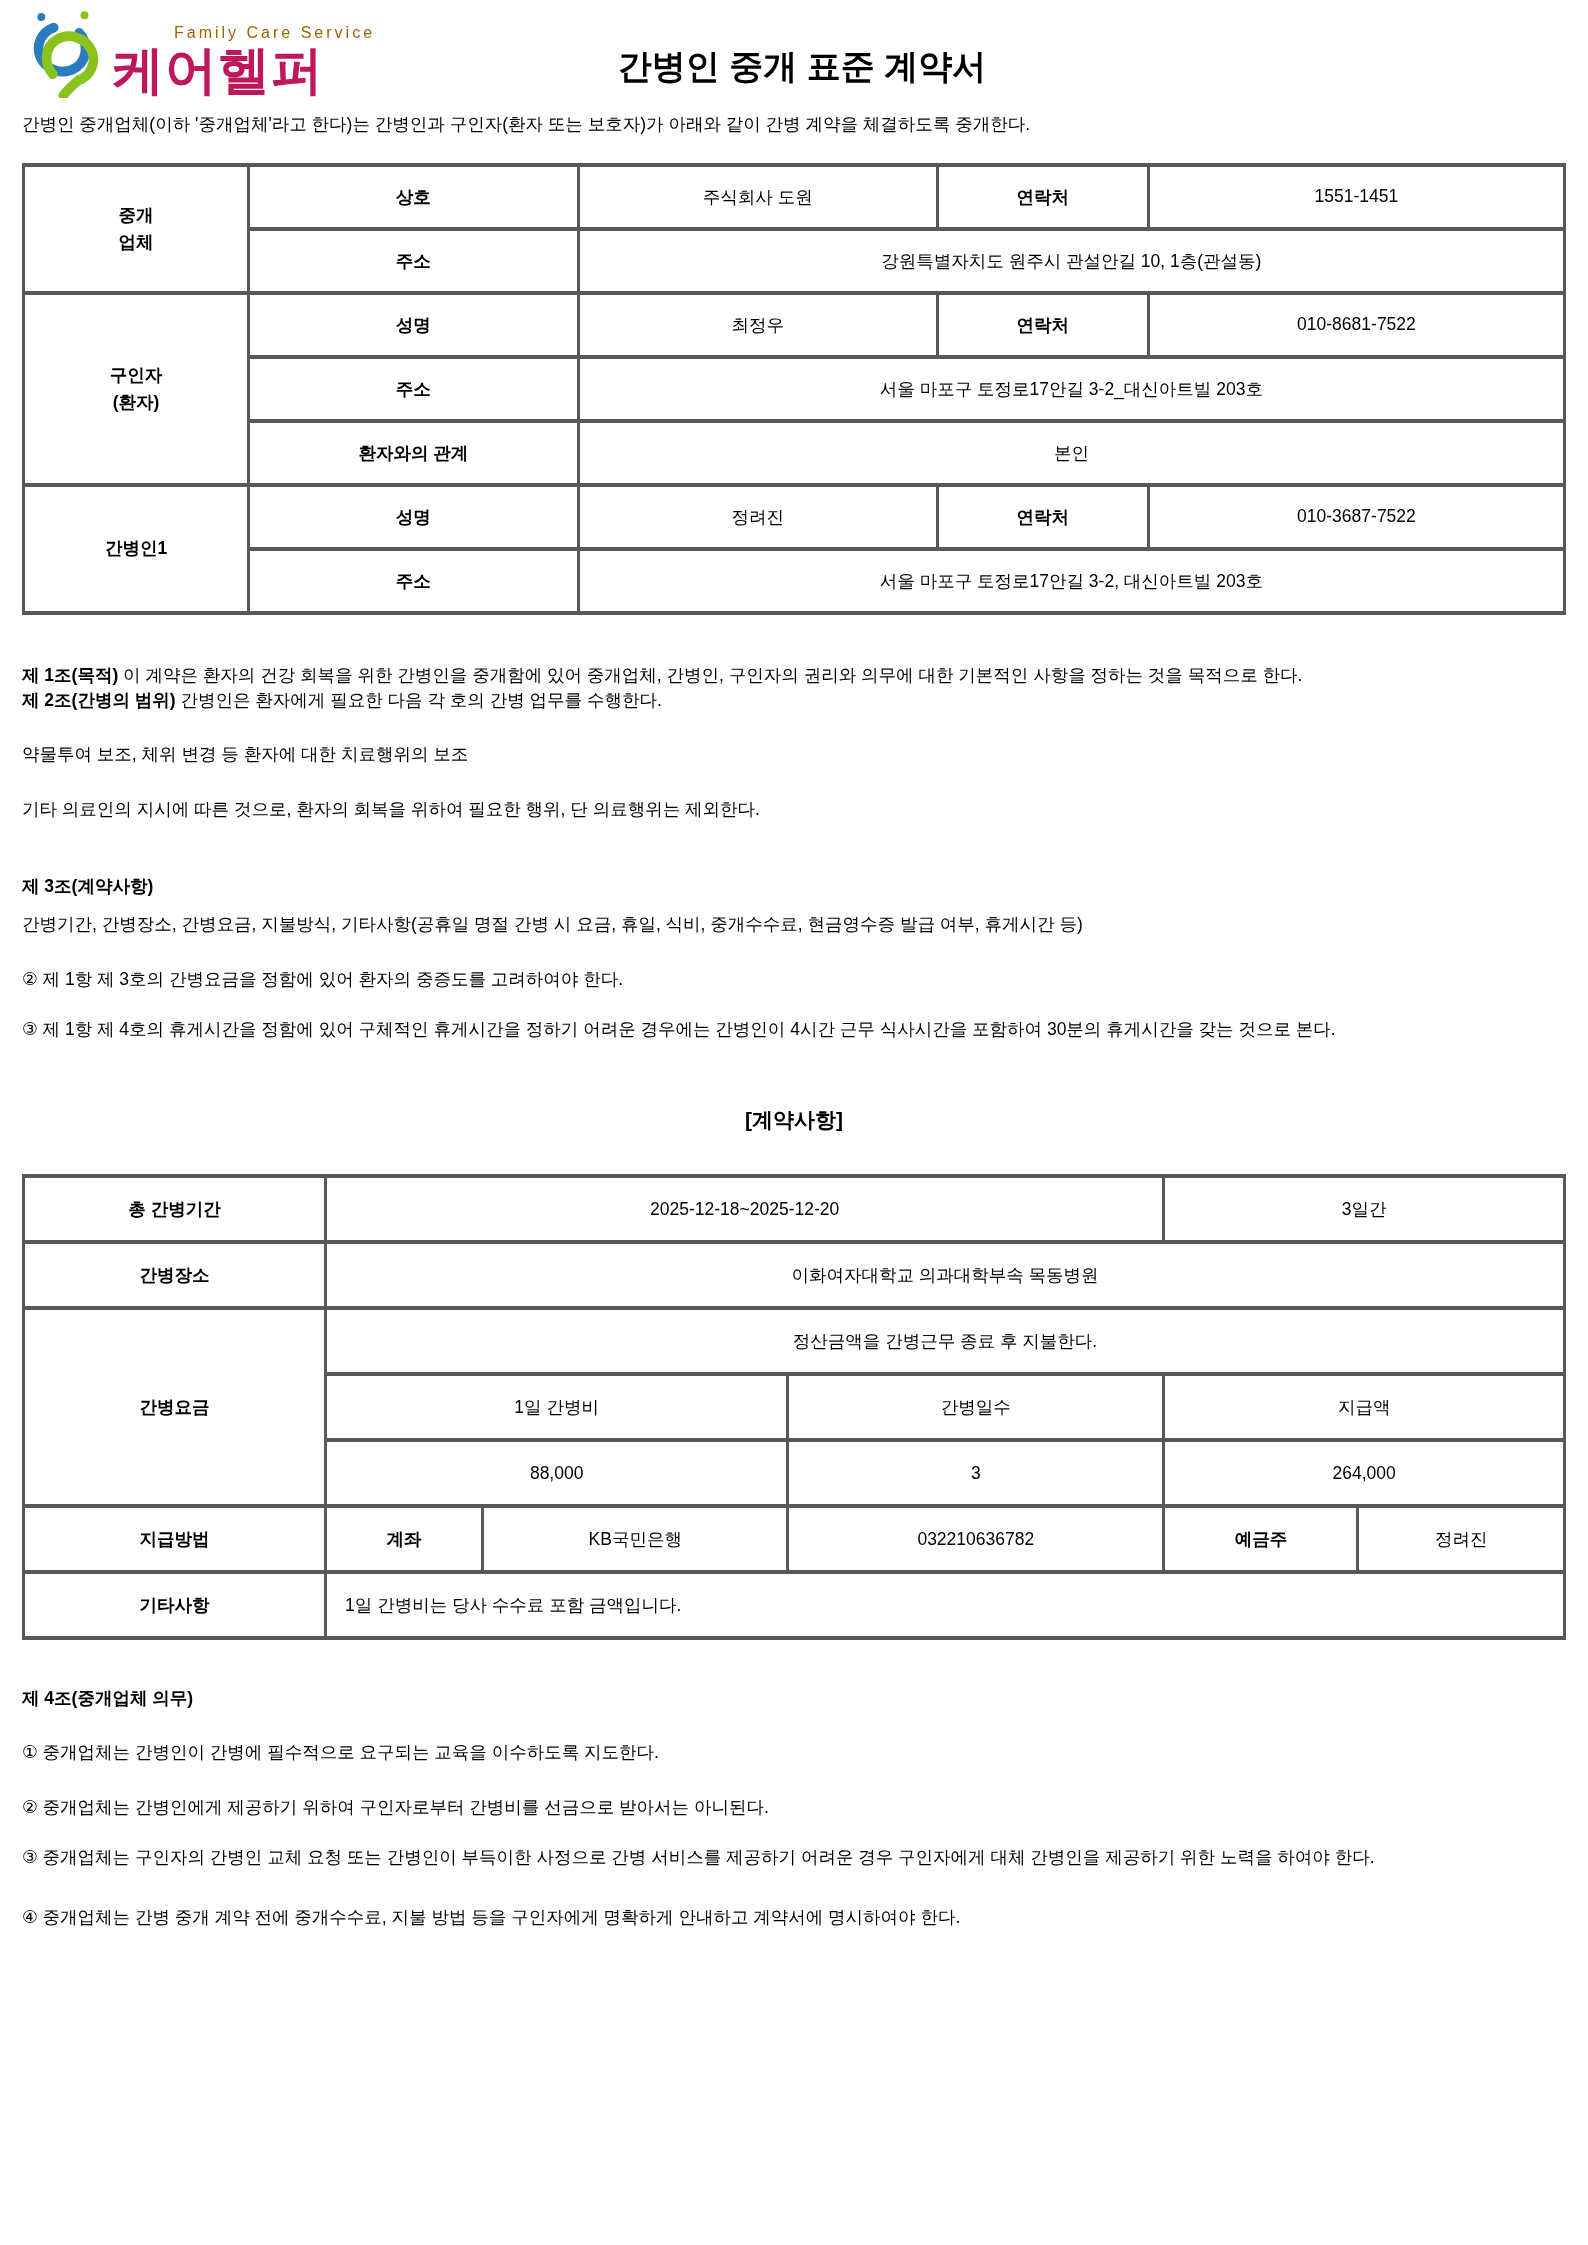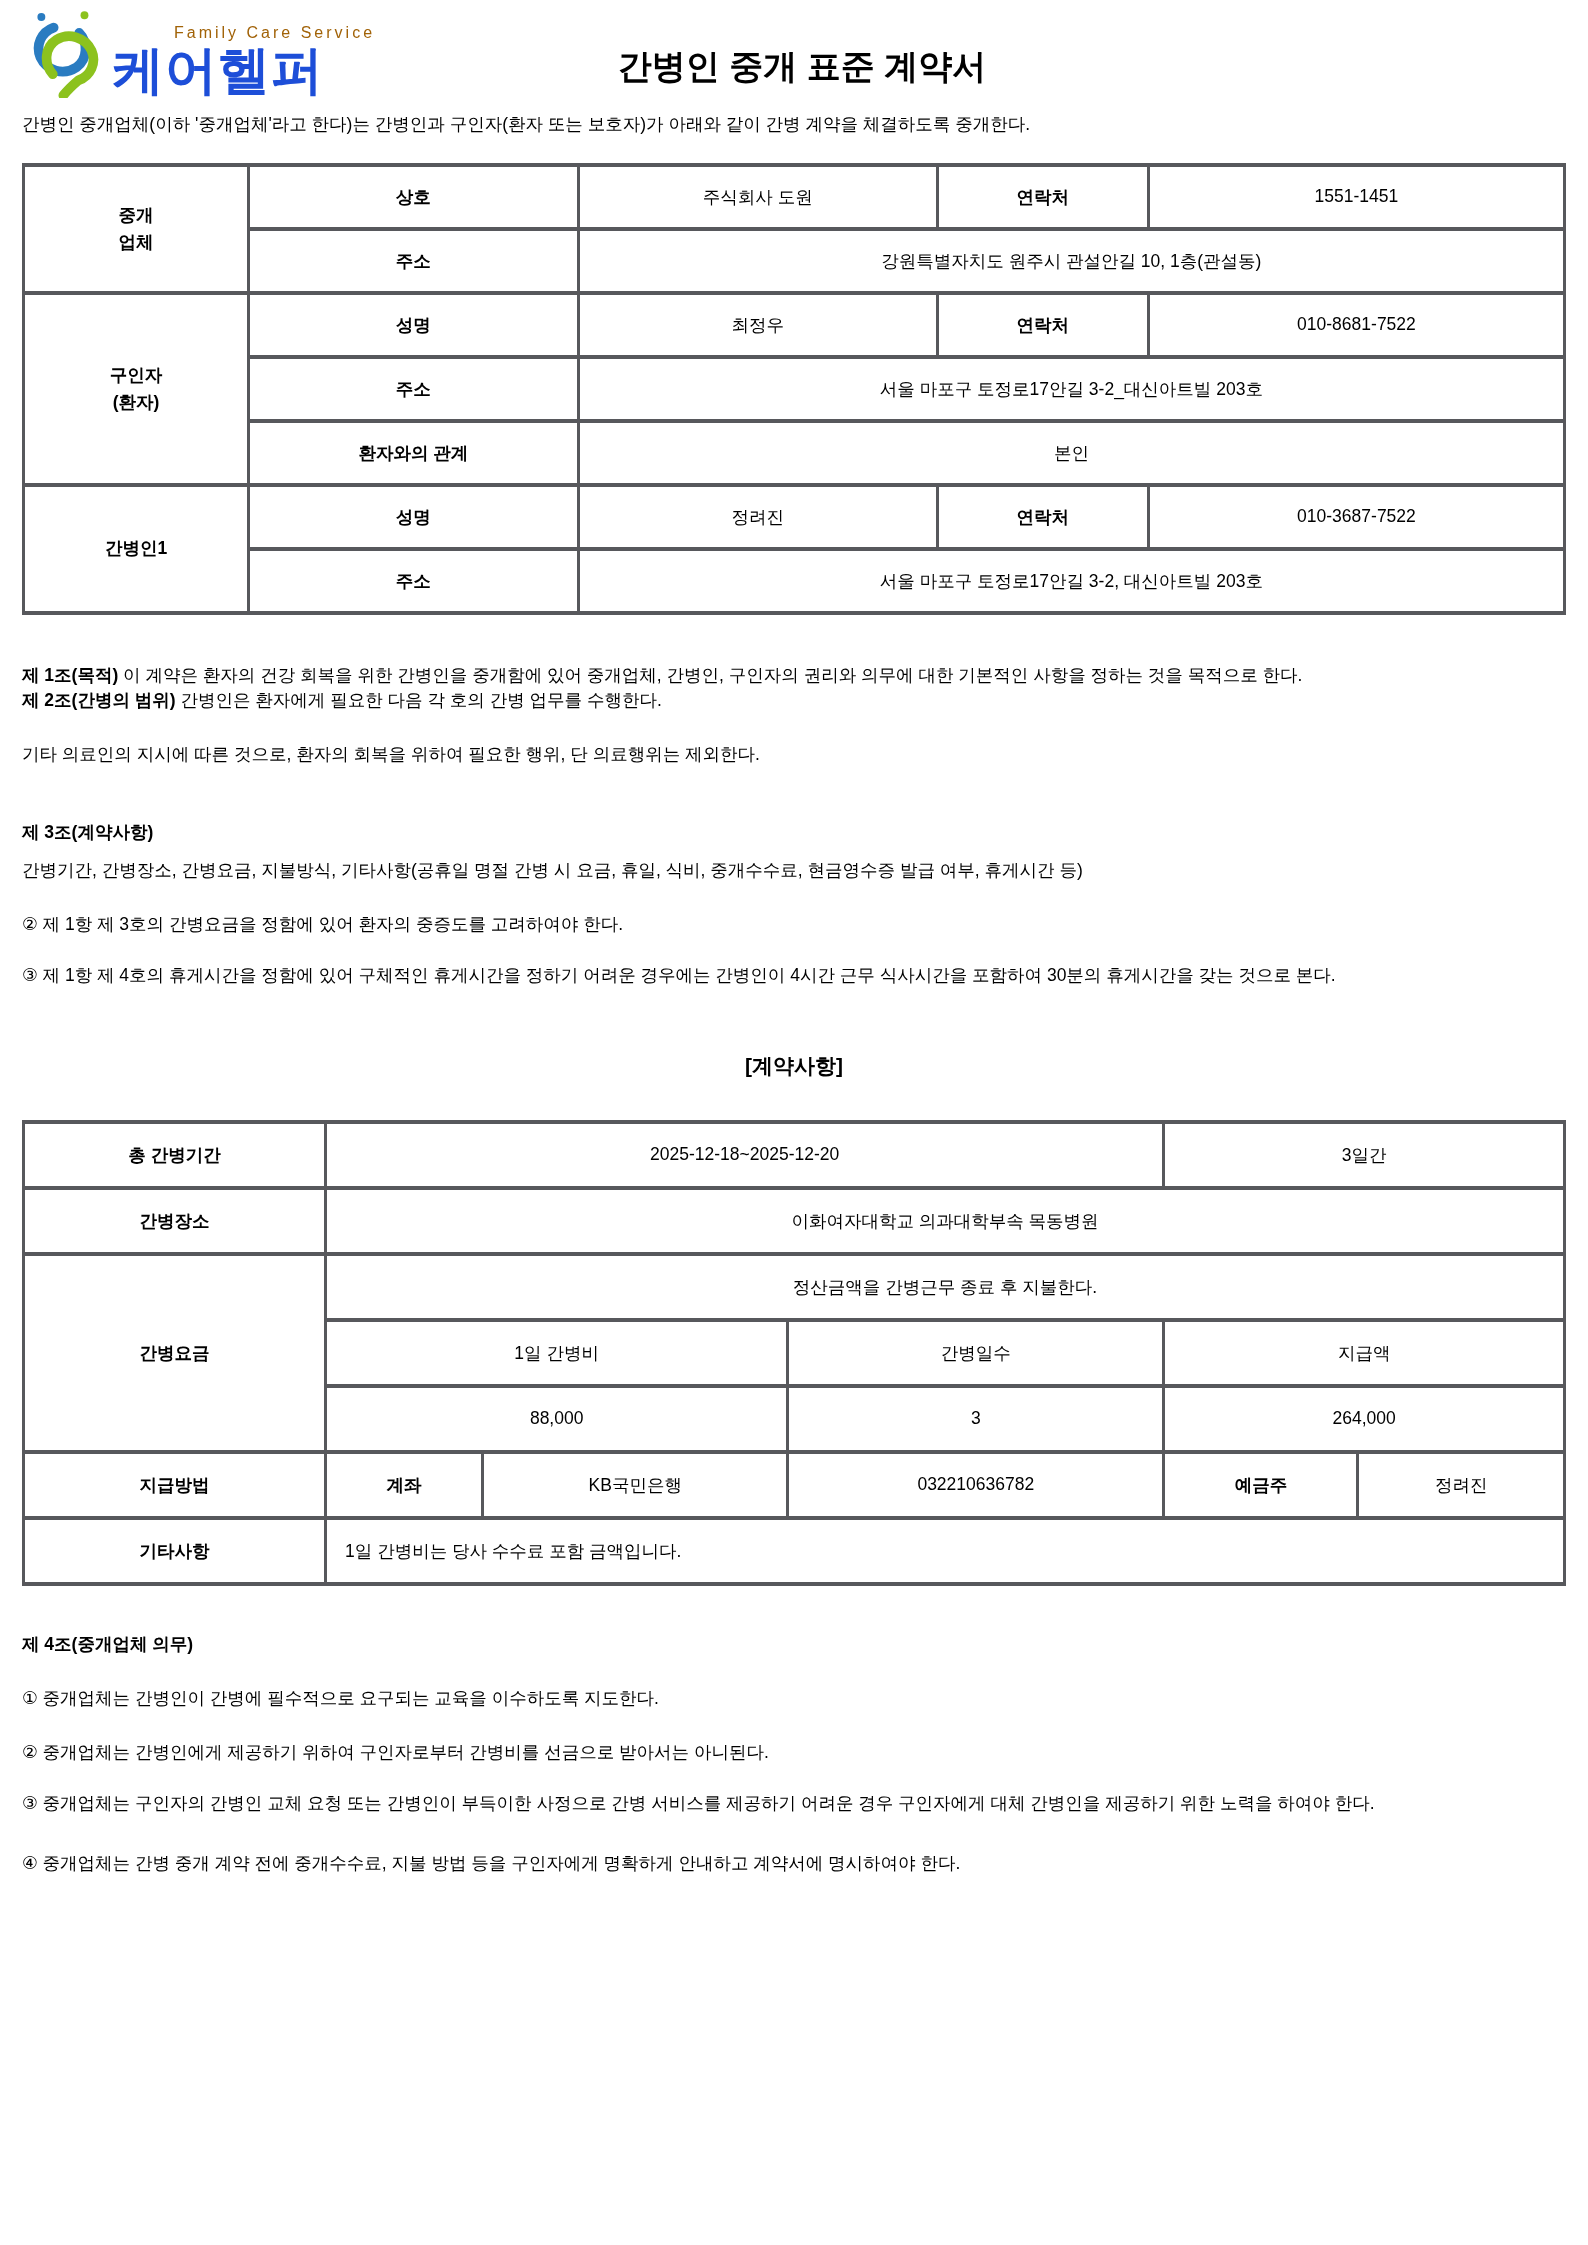--- a/index.html
+++ b/index.html
@@ -17,21 +17,21 @@
   
   .header { position: relative; height: 96px; padding-top: 12px; }
   .logo { position: absolute; left: 4px; top: 10px; display: flex; align-items: flex-end; }
   .logo-mark { width: 80px; height: 88px; flex: 0 0 auto; }
   .logo-textcol { margin-left: 6px; padding-bottom: 2px; }
   .logo-tagline {
     color: #a16207; font-size: 16px; letter-spacing: 3px;
     margin-left: 62px; margin-bottom: 2px; font-weight: 500;
   }
   .logo-wordmark {
-    color: #1d4ed8; font-size: 52px; font-weight: bold; letter-spacing: 1px;
+    color: #be185d; font-size: 52px; font-weight: bold; letter-spacing: 1px;
     line-height: 1;
   }
   .doc-title {
     position: absolute; left: 16px; right: 0; top: 44px;
     text-align: center; font-size: 34px; font-weight: bold; letter-spacing: 0px;
   }
 
   
   .intro { margin-top: 16px; font-size: 17.5px; line-height: 1.4; }
 
@@ -141,20 +141,21 @@
       <tr>
         <td class="lbl">주소</td>
         <td colspan="3">서울 마포구 토정로17안길 3-2, 대신아트빌 203호</td>
       </tr>
     </tbody>
   </table>
 
   <p class="article art1"><span class="a-head">제 1조(목적)</span><span> 이 계약은 환자의 건강 회복을 위한 간병인을 중개함에 있어 중개업체, 간병인, 구인자의 권리와 의무에 대한 기본적인 사항을 정하는 것을 목적으로 한다.</span></p>
 
   <p class="article art2-head"><span class="a-head">제 2조(간병의 범위)</span><span> 간병인은 환자에게 필요한 다음 각 호의 간병 업무를 수행한다.</span></p>
+  <p class="article art-item">약물투여 보조, 체위 변경 등 환자에 대한 치료행위의 보조</p>
   <p class="article art-item">기타 의료인의 지시에 따른 것으로, 환자의 회복을 위하여 필요한 행위, 단 의료행위는 제외한다.</p>
 
   <p class="article a-head art3-head">제 3조(계약사항)</p>
   <p class="article art-item-tight">간병기간, 간병장소, 간병요금, 지불방식, 기타사항(공휴일 명절 간병 시 요금, 휴일, 식비, 중개수수료, 현금영수증 발급 여부, 휴게시간 등)</p>
   <p class="article art-item">② 제 1항 제 3호의 간병요금을 정함에 있어 환자의 중증도를 고려하여야 한다.</p>
   <p class="article art-item wrap2">③ 제 1항 제 4호의 휴게시간을 정함에 있어 구체적인 휴게시간을 정하기 어려운 경우에는 간병인이 4시간 근무 식사시간을 포함하여 30분의 휴게시간을 갖는 것으로 본다.</p>
 
   <h2 class="agreement-title">[계약사항]</h2>
 
   <table class="t-contract">

